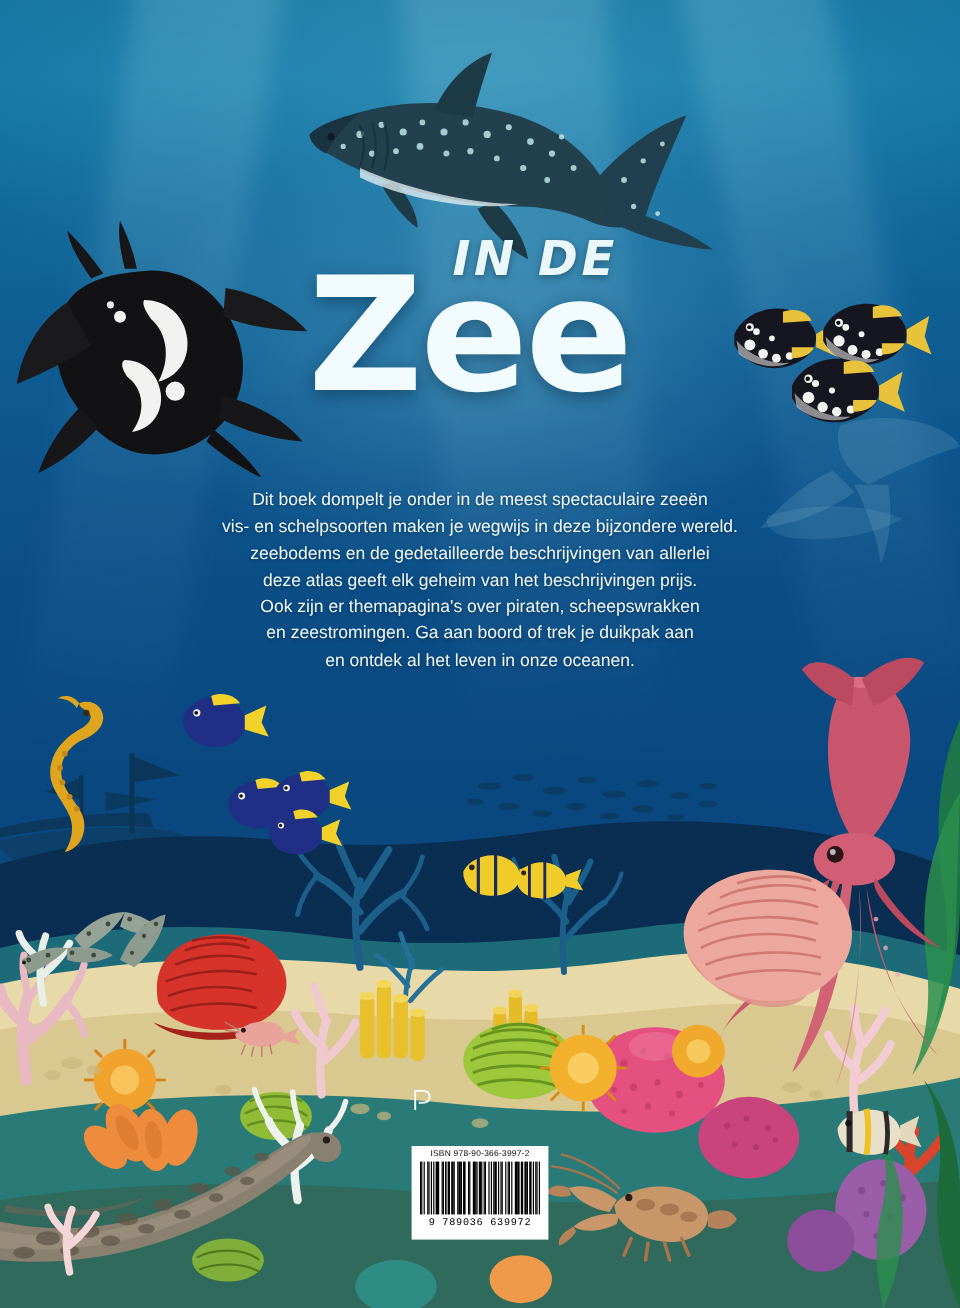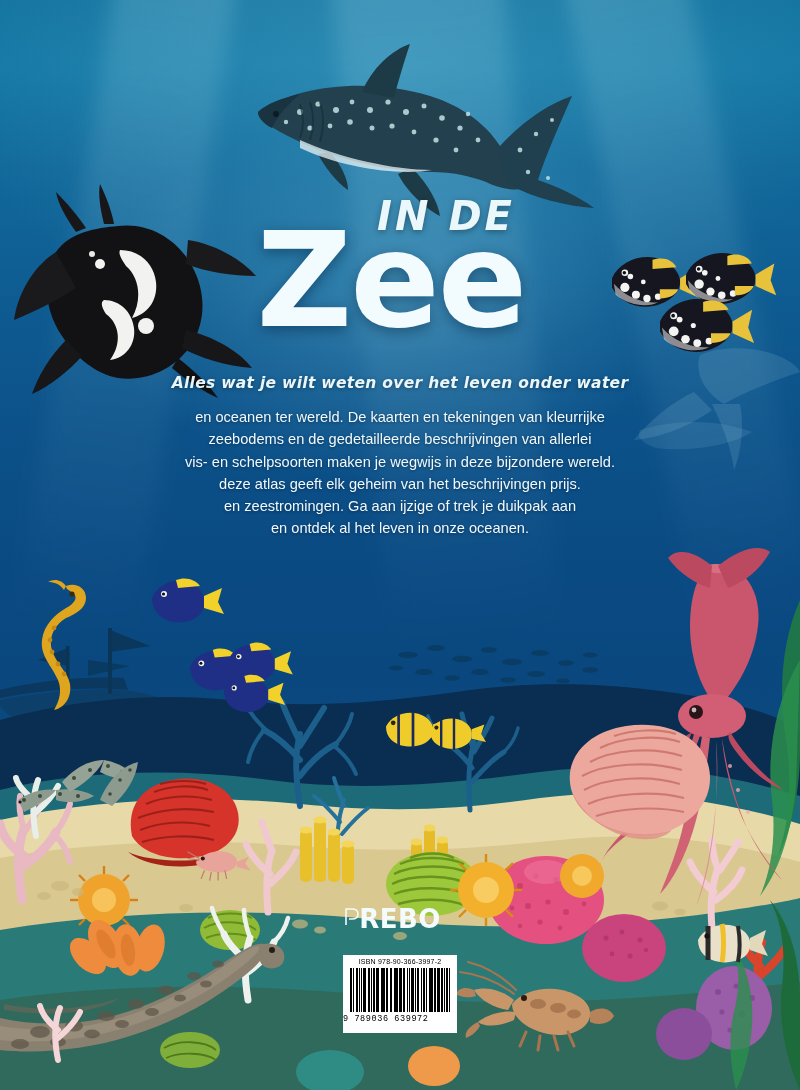--- a/index.html
+++ b/index.html
@@ -165,20 +165,21 @@
     height: 44px;
     margin: 3px 7px 0 7px;
     display: flex;
     align-items: stretch;
     gap: 0;
   }
   .bars i { display: block; background: #000; height: 100%; }
   .barcode-num {
     font-size: 8.5px;
     font-family: "Liberation Mono", monospace;
+    text-align: center;
     letter-spacing: 0.6px;
     color: #000;
     margin-top: 2px;
   }
   svg.scene {
     position: absolute;
     inset: 0;
     width: 800px;
     height: 1090px;
   }
@@ -237,28 +238,28 @@
       <path d="M68 648 L 38 660 L 68 666 Z" fill="#0a3557" opacity="0.9"></path>
       <path d="M88 660 L 130 666 L 88 676 Z" fill="#0a3557" opacity="0.75"></path>
     </g>
   </svg>
 
   <div class="title-block">
     <div class="title-in-de">IN DE</div>
     <div class="title-zee">Zee</div>
   </div>
 
-  <div class="tagline">Alles wat je wilt weten over het leven onder water</div>
 
   <div class="blurb">
-    <div>en oceanen ter wereld. De kaarten en tekeningen van kleurrijke</div>
+    <div>Dit boek dompelt je onder in de meest spectaculaire zeeën</div>
+    <div>vis- en schelpsoorten maken je wegwijs in deze bijzondere wereld.</div>
     <div>zeebodems en de gedetailleerde beschrijvingen van allerlei</div>
-    <div>vis- en schelpsoorten maken je wegwijs in deze bijzondere wereld.</div>
     <div>deze atlas geeft elk geheim van het beschrijvingen prijs.</div>
-    <div>en zeestromingen. Ga aan ijzige of trek je duikpak aan</div>
+    <div>Ook zijn er themapagina's over piraten, scheepswrakken</div>
+    <div>en zeestromingen. Ga aan boord of trek je duikpak aan</div>
     <div>en ontdek al het leven in onze oceanen.</div>
   </div>
 
   <svg class="scene layer-fish" viewBox="0 0 800 1090">
 
     <g>
       <path d="M258 112
                C 300 84 370 78 430 96
                C 462 106 486 124 500 146
                C 512 164 520 178 530 186
@@ -907,21 +908,20 @@
     </g>
     <g>
       <ellipse cx="330" cy="1072" rx="34" ry="22" fill="#2f8c84"></ellipse>
     </g>
   </svg>
 
   <div class="publisher">
     <svg class="logo-mark" viewBox="0 0 14 18">
       <path d="M1 17 L 1 1 L 7 1 C 11 1 13 3 13 6 C 13 9 11 11 7 11 L 4 11" fill="none" stroke="#f4fbfd" stroke-width="1.6"></path>
     </svg>
-    <div class="brand">REBO</div>
   </div>
 
   <div class="barcode-box">
     <div class="barcode-isbn">ISBN 978-90-366-3997-2</div>
     <div class="bars" id="bars">
         <i style="width: 1.6px;"></i>
         <i style="width: 1px;"></i>
         <i style="background: transparent; width: 1px;"></i>
         <i style="width: 1px;"></i>
         <i style="background: transparent; width: 1px;"></i>

